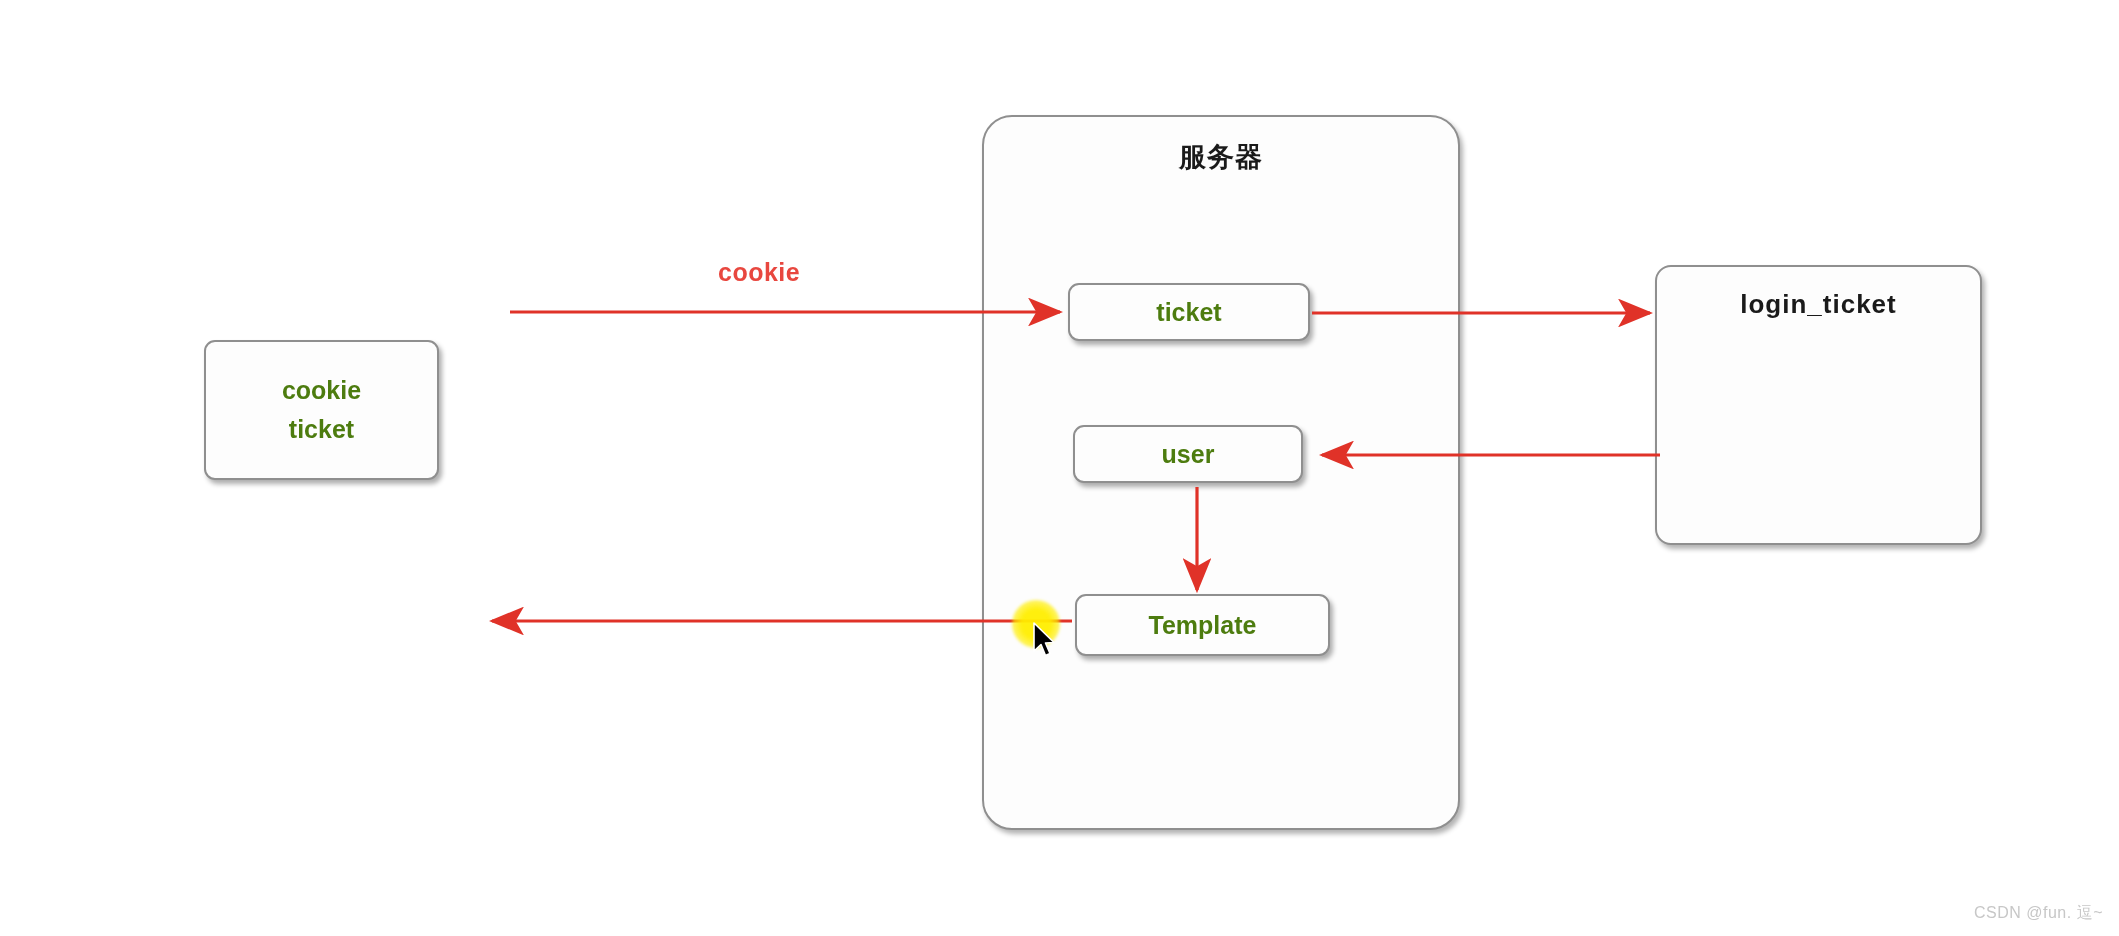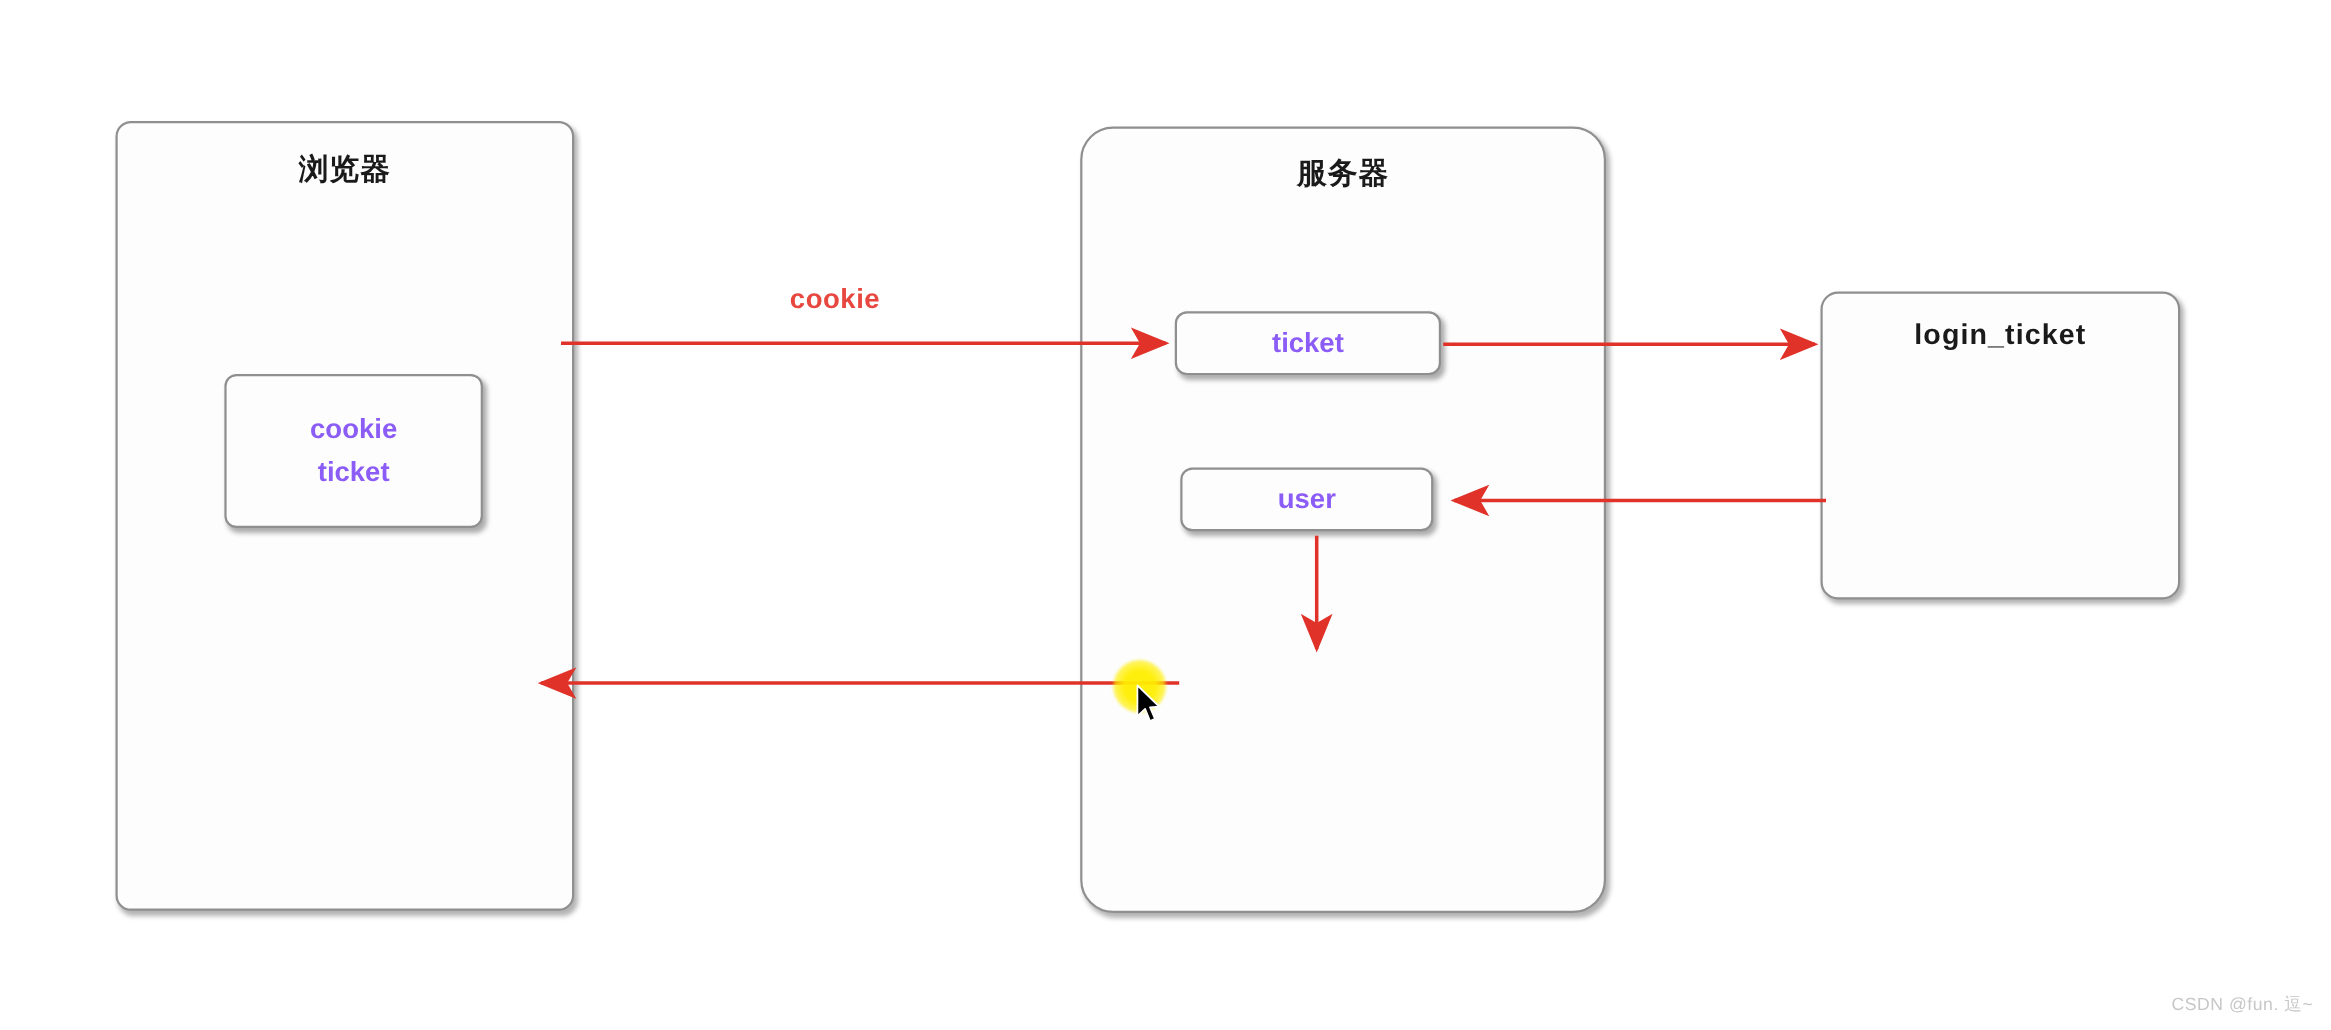--- a/index.html
+++ b/index.html
@@ -72,21 +72,21 @@
     border: 2px solid #8f8f8f;
     border-radius: 11px;
     box-shadow: 3px 4px 5px rgba(0,0,0,0.32);
     box-sizing: border-box;
     display: flex;
     flex-direction: column;
     align-items: center;
     justify-content: center;
     font-size: 25px;
     font-weight: bold;
-    color: #8b5cf6;
+    color: #4d7c0f;
   }
   .node .line { line-height: 1.55; }
 
   #cookie-ticket-node {
     left: 204px;
     top: 340px;
     width: 235px;
     height: 140px;
   }
   #ticket-node {
@@ -164,41 +164,41 @@
     color: #c7c7c7;
     letter-spacing: 0.5px;
     white-space: nowrap;
   }
 </style>
 </head>
 <body>
 
 <div id="canvas">
 
-  <div class="box" id="browser-box">
-    <div class="box-title">浏览器</div>
-  </div>
 
   <div class="node" id="cookie-ticket-node">
     <div class="line">cookie</div>
     <div class="line">ticket</div>
   </div>
 
   <div class="box" id="server-box">
     <div class="box-title">服务器</div>
   </div>
 
   <div class="node" id="ticket-node">
     <div class="line">ticket</div>
   </div>
 
   <div class="node" id="user-node">
     <div class="line">user</div>
   </div>
 
+  <div class="node" id="template-node">
+    <div class="line">Template</div>
+  </div>
 
   <div class="box" id="login-ticket-box">
     <div class="box-title">login_ticket</div>
   </div>
 
   <svg id="arrows" viewBox="0 0 2119 936" xmlns="http://www.w3.org/2000/svg">
     <defs>
       <marker id="arrowhead-right" markerWidth="11" markerHeight="9" refX="10" refY="4.5" orient="auto" markerUnits="strokeWidth">
         <path d="M0,0 L11,4.5 L0,9 L2.6,4.5 Z" fill="#e03228"></path>
       </marker>

